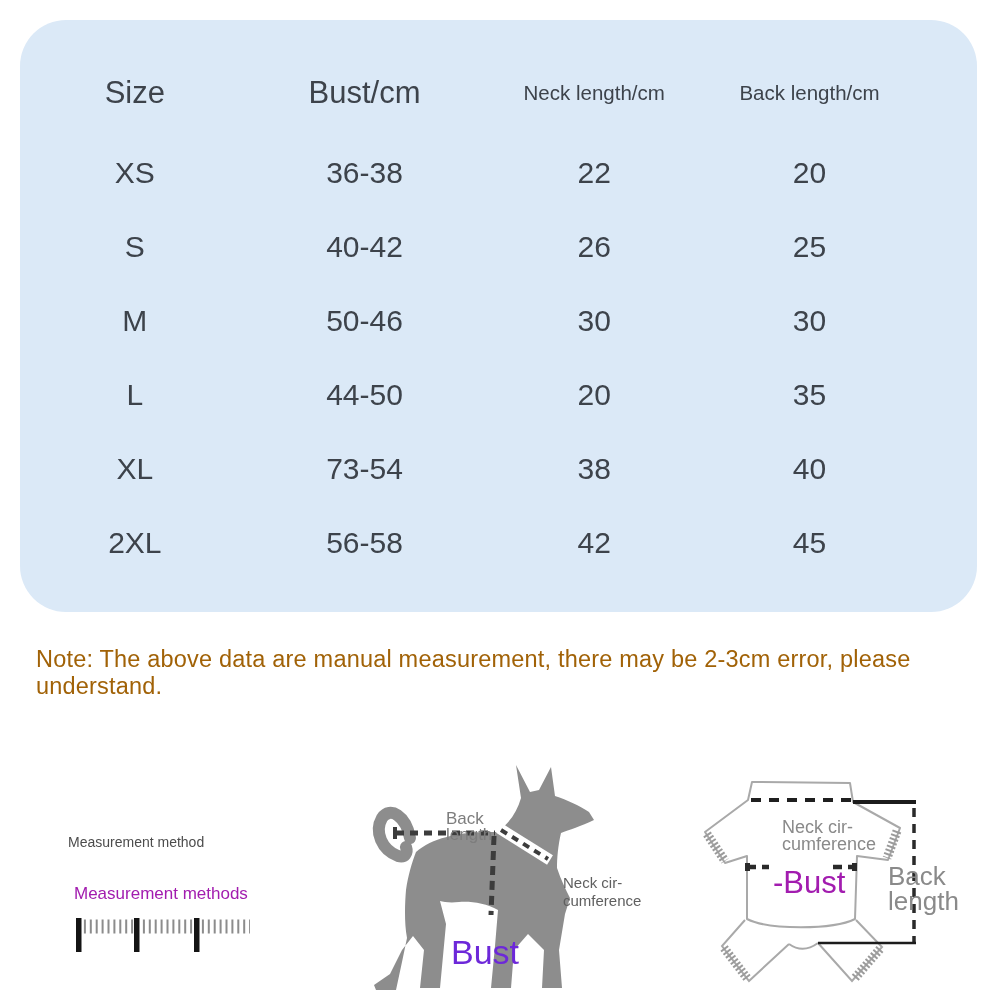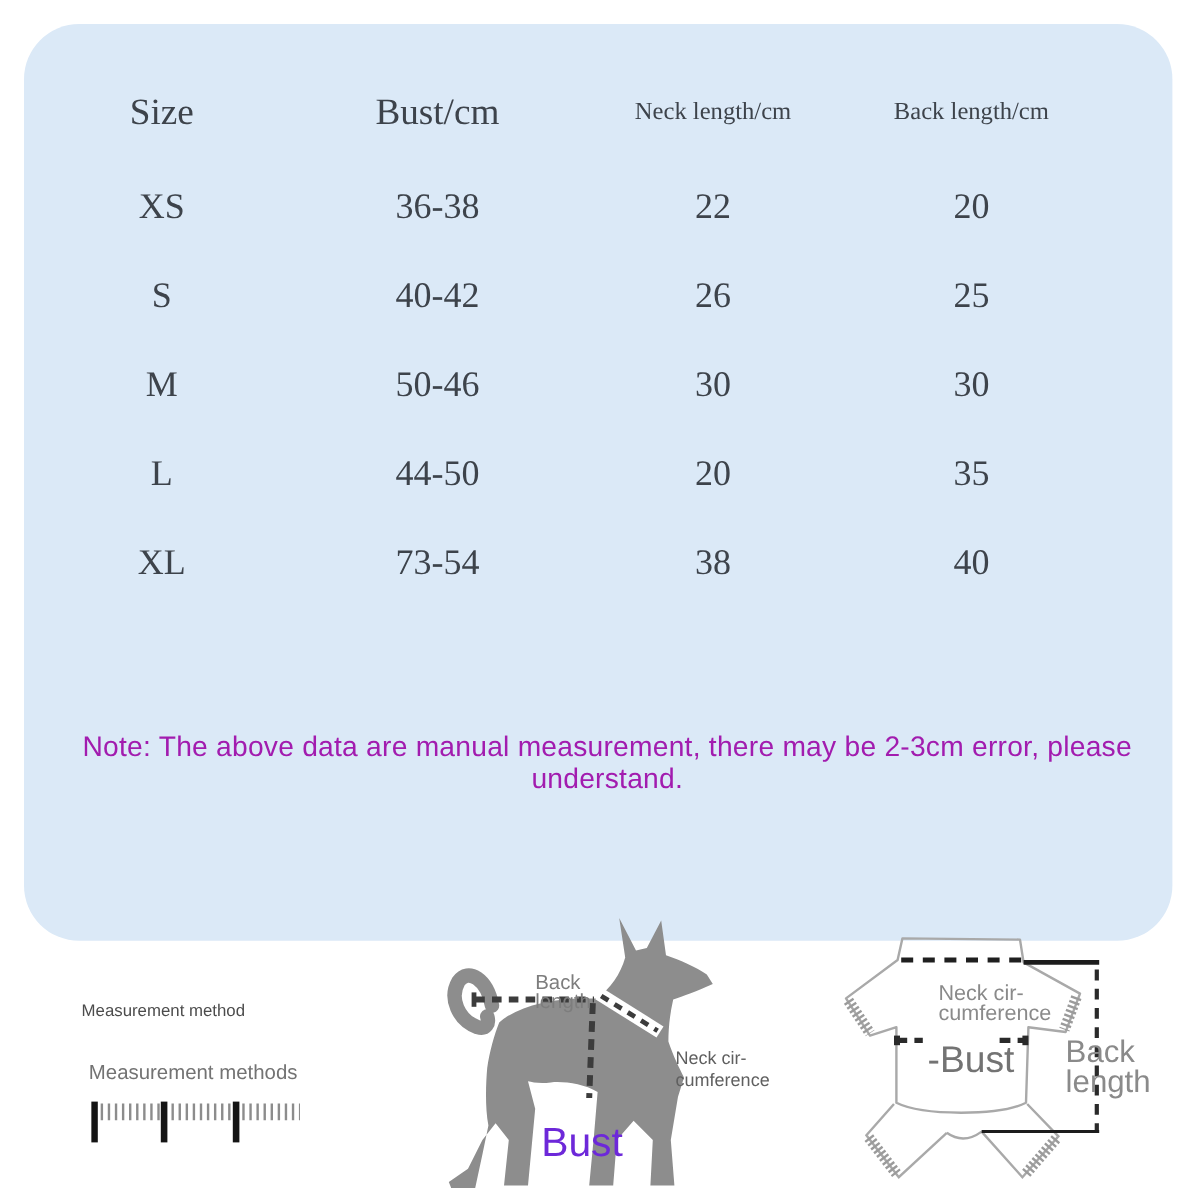--- a/index.html
+++ b/index.html
@@ -2,56 +2,56 @@
 <html><head>
 <meta charset="utf-8">
 <style>
   html,body{margin:0;padding:0;background:#ffffff;}
   .stage{
     position:relative;width:1000px;height:1000px;background:#ffffff;overflow:hidden;
     font-family:"Liberation Sans","DejaVu Sans",sans-serif;
   }
   
   .panel{
-    position:absolute;left:20px;top:20px;width:957px;height:764px;
-    background:#dbe9f7;border-radius:46px;box-sizing:border-box;padding-top:30px;font-family:Liberation Serif, serif;
+    position:absolute;left:20px;top:20px;width:957px;height:592px;
+    background:#dbe9f7;border-radius:46px;box-sizing:border-box;padding-top:30px;
   }
   table.size-table{width:100%;border-collapse:collapse;table-layout:fixed;}
   table.size-table th,table.size-table td{
     text-align:center;vertical-align:middle;font-weight:normal;color:#3d434b;padding:0;
   }
   thead tr{height:86px;}
   tbody tr{height:74px;}
   th.h-lg{font-size:31px;}
   th.h-sm{font-size:20.5px;}
   td.cell{font-size:30px;}
   
   .note{
-    position:absolute;left:36px;top:609px;width:940px;margin:0;
-    font-size:23.5px;color:#a21caf;letter-spacing:0.2px;text-align:center;
+    position:absolute;left:36px;top:646px;width:940px;margin:0;
+    font-size:23.5px;color:#a16207;letter-spacing:0.2px;
   }
   
   .measure-title{
     position:absolute;left:68px;top:835px;width:150px;
     font-size:14px;line-height:1.05;color:#4c4c4c;
   }
   .measure-sub{
     position:absolute;left:74px;top:884px;width:250px;
-    font-size:17px;color:#737373;
+    font-size:17px;color:#a21caf;
   }
   .ruler{position:absolute;left:76px;top:916px;}
   
   .dog-svg{position:absolute;left:360px;top:752px;}
   .garment-svg{position:absolute;left:685px;top:752px;}
   .diagram-label{position:absolute;margin:16px;}
   .lbl-dog-back{left:430px;top:795px;font-size:17px;line-height:16px;color:#7d7d7d;}
   .lbl-dog-neck{left:547px;top:858px;font-size:15px;line-height:18px;color:#5f5f5f;}
   .lbl-dog-bust{left:435px;top:917px;font-size:34px;color:#6d28d9;}
   .lbl-gar-neck{left:766px;top:803px;font-size:18px;line-height:17px;color:#8a8a8a;}
-  .lbl-gar-bust{left:757px;top:849px;font-size:31px;color:#737373;}
+  .lbl-gar-bust{left:757px;top:849px;font-size:31px;color:#a21caf;}
   .lbl-gar-back{left:872px;top:848px;font-size:26px;line-height:25px;color:#8a8a8a;}
 </style>
 </head>
 <body>
 
 <div class="stage">
 
   <section class="panel">
     <table class="size-table">
       <colgroup>
@@ -97,20 +97,27 @@
           <td class="cell">44-50</td>
           <td class="cell">20</td>
           <td class="cell">35</td>
           <td></td>
         </tr>
         <tr>
           <td class="cell">XL</td>
           <td class="cell">73-54</td>
           <td class="cell">38</td>
           <td class="cell">40</td>
+          <td></td>
+        </tr>
+        <tr>
+          <td class="cell">2XL</td>
+          <td class="cell">56-58</td>
+          <td class="cell">42</td>
+          <td class="cell">45</td>
           <td></td>
         </tr>
       </tbody>
     </table>
   </section>
 
   <p class="note">Note: The above data are manual measurement, there may be 2-3cm error, please understand.</p>
 
   <div class="measure-title">Measurement method</div>
   <div class="measure-sub">Measurement methods</div>

